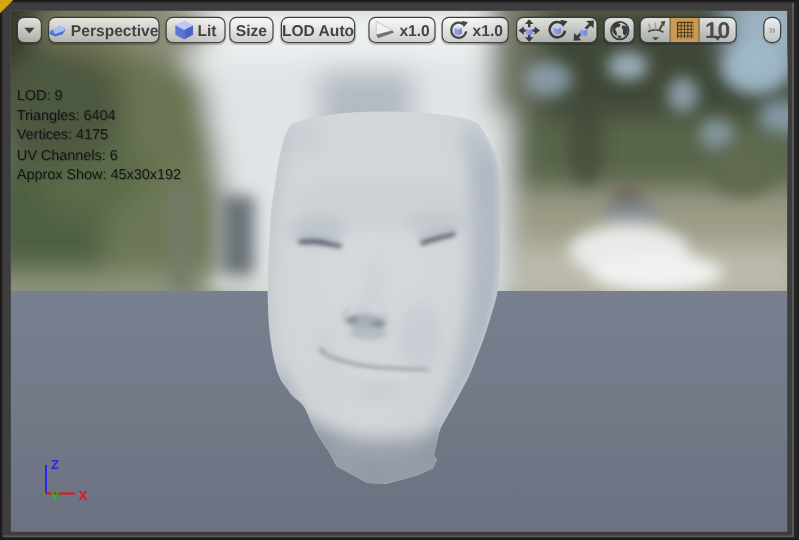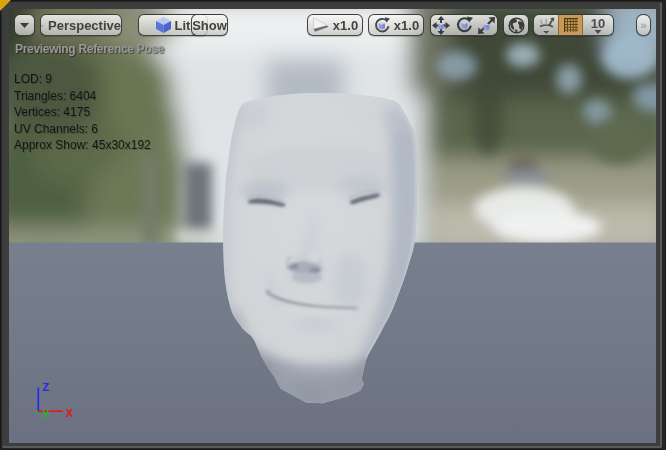--- a/index.html
+++ b/index.html
@@ -222,37 +222,38 @@
         <text x="56.5" y="407.5" fill="#ee1111">X</text>
         <text x="33" y="408.5" fill="#18c018">Y</text>
       </g>
     </svg>
 
     <div class="btn" style="left:5px;width:21px;">
       <svg width="9" height="5">
           <polygon points="0,0 9,0 4.5,5" fill="#3d3d3d"></polygon>
         </svg>
     </div>
-    <div class="btn" style="left:31px;width:82px;">
+    <div class="btn" style="left:31px;width:93px;">
       <svg width="17" height="13" viewBox="0 0 17 13" style="margin-right:4px;">
         <polygon points="3.5,5.5 10.5,1 16,3.5 14.5,7 6,10 0.5,7.5" fill="#a6c0f2"></polygon>
         <polygon points="3.5,5.5 6,10 0.5,7.5" fill="#5f7fdb"></polygon>
         <polygon points="0.5,7.5 6,10 14.5,7 16,4.5 16,6.5 13.5,10.5 6,12.5 0.5,10" fill="#4a71d4"></polygon>
       </svg>
         <span>Perspective</span>
     </div>
-    <div class="btn" style="left:129px;width:70px;">
+    <div class="btn" style="left:129px;width:50px;">
       <svg width="15" height="16" viewBox="0 0 15 16" style="margin-right:4px;">
         <polygon points="7.5,0 15,4 7.5,8 0,4" fill="#bcc8f0"></polygon>
         <polygon points="0,4 7.5,8 7.5,16 0,12" fill="#5b74d8"></polygon>
         <polygon points="15,4 7.5,8 7.5,16 15,12" fill="#4a64cc"></polygon>
       </svg>
         <span>Lit</span>
     </div>
-    <div class="btn" style="left:182px;width:37px;">Show</div>
+    <div class="btn" style="left:182px;width:37px;">Size</div>
+    <div class="btn" style="left:225px;width:62px;">LOD Auto</div>
     <div class="btn" style="left:298px;width:56px;">
       <svg width="17" height="16" viewBox="0 0 17 16" style="margin-right:4px;">
         <polygon points="1.5,0.5 15,8.5 1.5,12" fill="#f0f2f3"></polygon>
         <polygon points="1.5,0.5 15,8.5 1.5,12" fill="none" stroke="#c6c9cb" stroke-width="0.8"></polygon>
         <polygon points="1.5,12 15,8.5 16.5,10 3,14.8" fill="#6f7478"></polygon>
       </svg>
         <span>x1.0</span>
     </div>
     <div class="btn" style="left:359px;width:56px;">
       <svg width="18" height="17" viewBox="0 0 18 17" style="margin-right:3px;">
@@ -341,29 +342,28 @@
               <rect x="12.4" y="9.6" width="1.6" height="2"></rect>
             <rect x="1.2" y="12.4" width="2" height="1.6"></rect>
               <rect x="4" y="12.4" width="2" height="1.6"></rect>
               <rect x="6.8" y="12.4" width="2" height="1.6"></rect>
               <rect x="9.6" y="12.4" width="2" height="1.6"></rect>
               <rect x="12.4" y="12.4" width="1.6" height="1.6"></rect>
           </g>
         </svg>
       </div>
       <div style="flex:1;height:100%;position:relative;">
-        <span style="position:absolute;left:50%;top:1px;transform:translateX(-50%);font-size:13px;color:#4b4b4b;">10</span>
+        <span style="position:absolute;left:50%;top:1px;transform:translateX(-50%);font-size:19px;color:#4b4b4b;">10</span>
         <svg style="position:absolute;left:50%;bottom:1px;transform:translateX(-50%);" width="7" height="4">
             <polygon points="0,0 7,0 3.5,4" fill="#4b4b4b"></polygon>
           </svg>
       </div>
     </div>
     <div class="btn" style="left:627px;width:15px;border-radius:7px;color:#9aa2ac;font-size:11px;font-weight:bold;">»</div>
 
-    <div id="prevpose">Previewing Reference Pose</div>
     <div id="statgroup">
       <div>LOD: 9</div>
       <div>Triangles: 6404</div>
       <div>Vertices: 4175</div>
       <div>UV Channels: 6</div>
       <div>Approx Show: 45x30x192</div>
     </div>
   </div>
   <div id="corner"></div>
 </div>

